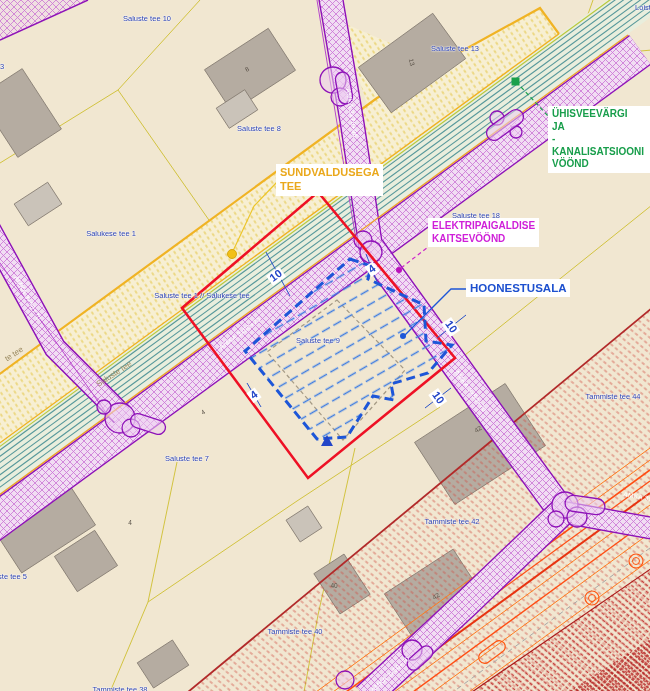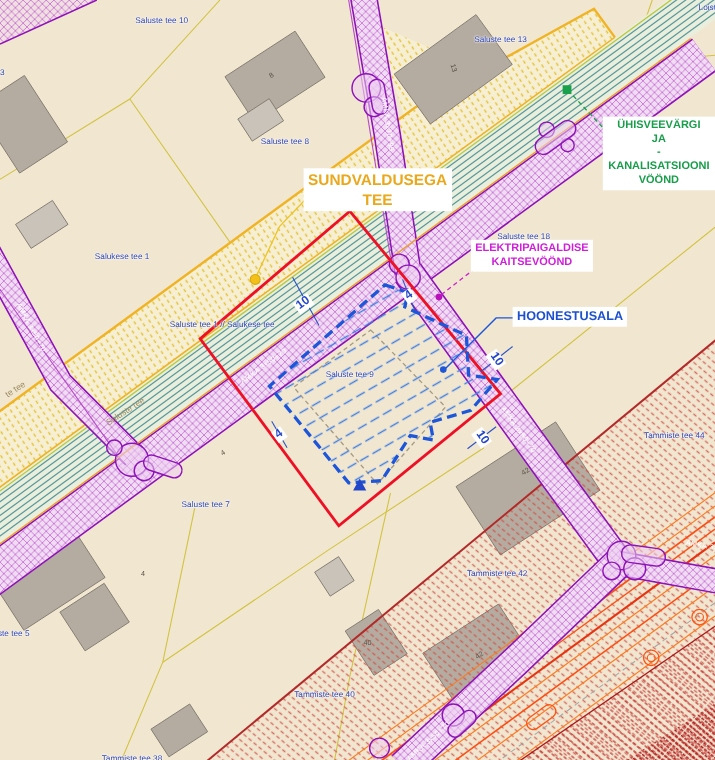--- a/index.html
+++ b/index.html
@@ -5,22 +5,22 @@
   html,body{margin:0;padding:0;background:#ddd;font-family:"Liberation Sans",sans-serif;}
   #map-canvas{position:relative;width:650px;height:691px;overflow:hidden;background:#f1e7d1;}
   #map-canvas svg{position:absolute;left:0;top:0;}
   #overlay{position:absolute;left:0;top:0;width:650px;height:691px;pointer-events:none;}
   #overlay span, #overlay div{position:absolute;transform:translate(-50%,-50%);white-space:nowrap;}
   .parcel-label{color:#2a3fae;font-size:7.5px;text-shadow:0 0 2px #fff,0 0 2px #fff,0 0 1px #fff;}
   .road-label{color:#9b8a60;font-size:8px;}
   .cable-label{color:#ffffff;font-size:6.5px;letter-spacing:.4px;}
   .building-number{color:#5a5248;font-size:6.5px;}
   .dimension-label{color:#2446c8;font-size:11px;font-weight:600;background:#fff;padding:0 2px;line-height:1.05;}
-  .legend-box{position:absolute;background:#fff;padding:2px 4px;line-height:1.25;white-space:pre-line !important;transform:none !important;text-align:center;}
-  #sundvalduse-box{left:276px;top:153px;color:#eaa81c;font-size:14px;font-weight:600;}
+  .legend-box{position:absolute;background:#fff;padding:2px 4px;line-height:1.25;white-space:pre-line !important;transform:none !important;}
+  #sundvalduse-box{left:276px;top:164px;color:#eaa81c;font-size:11px;font-weight:600;}
   #yhisveevark-box{left:548px;top:106px;color:#189e4b;font-size:10px;font-weight:600;}
   #elektri-box{left:428px;top:218px;color:#cf1fd8;font-size:10px;font-weight:600;}
   #hoonestus-box{left:466px;top:279px;color:#1d50cf;font-size:11.5px;font-weight:600;}
 </style>
 </head>
 <body>
 
 <div id="map-canvas">
 <svg width="650" height="691" viewBox="0 0 650 691">
   <defs>
@@ -207,21 +207,21 @@
   <div id="sundvalduse-box" class="legend-box">SUNDVALDUSEGA
 TEE</div>
   <div id="yhisveevark-box" class="legend-box">ÜHISVEEVÄRGI
 JA
 -KANALISATSIOONI
 VÖÖND</div>
   <div id="hoonestus-box" class="legend-box">HOONESTUSALA</div>
   <div id="elektri-box" class="legend-box">ELEKTRIPAIGALDISE
 KAITSEVÖÖND</div>
 <span class="parcel-label" style="left: 147px; top: 18px; transform: translate(-50%, -50%);">Saluste tee 10</span>
-      <span class="parcel-label" style="left: 455px; top: 36px; transform: translate(-50%, -50%);">Saluste tee 13</span>
+      <span class="parcel-label" style="left: 455px; top: 48px; transform: translate(-50%, -50%);">Saluste tee 13</span>
       <span class="parcel-label" style="left: 643px; top: 7px; transform: translate(-50%, -50%);">Loist</span>
       <span class="parcel-label" style="left: 247px; top: 128px; transform: translate(-50%, -50%); padding-left: 24px;">Saluste tee 8</span>
       <span class="parcel-label" style="left: 111px; top: 233px; transform: translate(-50%, -50%);">Salukese tee 1</span>
       <span class="parcel-label" style="left: 476px; top: 215px; transform: translate(-50%, -50%);">Saluste tee 18</span>
       <span class="parcel-label" style="left: 202px; top: 295px; transform: translate(-50%, -50%); text-align: right;">Saluste tee 1 // Salukese tee</span>
       <span class="parcel-label" style="left: 318px; top: 340px; transform: translate(-50%, -50%);">Saluste tee 9</span>
       <span class="parcel-label" style="left: 163px; top: 458px; transform: translate(-50%, -50%); padding-left: 48px;">Saluste tee 7</span>
       <span class="parcel-label" style="left: 5px; top: 576px; transform: translate(-50%, -50%);">Saluste tee 5</span>
       <span class="parcel-label" style="left: 613px; top: 396px; transform: translate(-50%, -50%);">Tammiste tee 44</span>
       <span class="parcel-label" style="left: 452px; top: 521px; transform: translate(-50%, -50%);">Tammiste tee 42</span>

